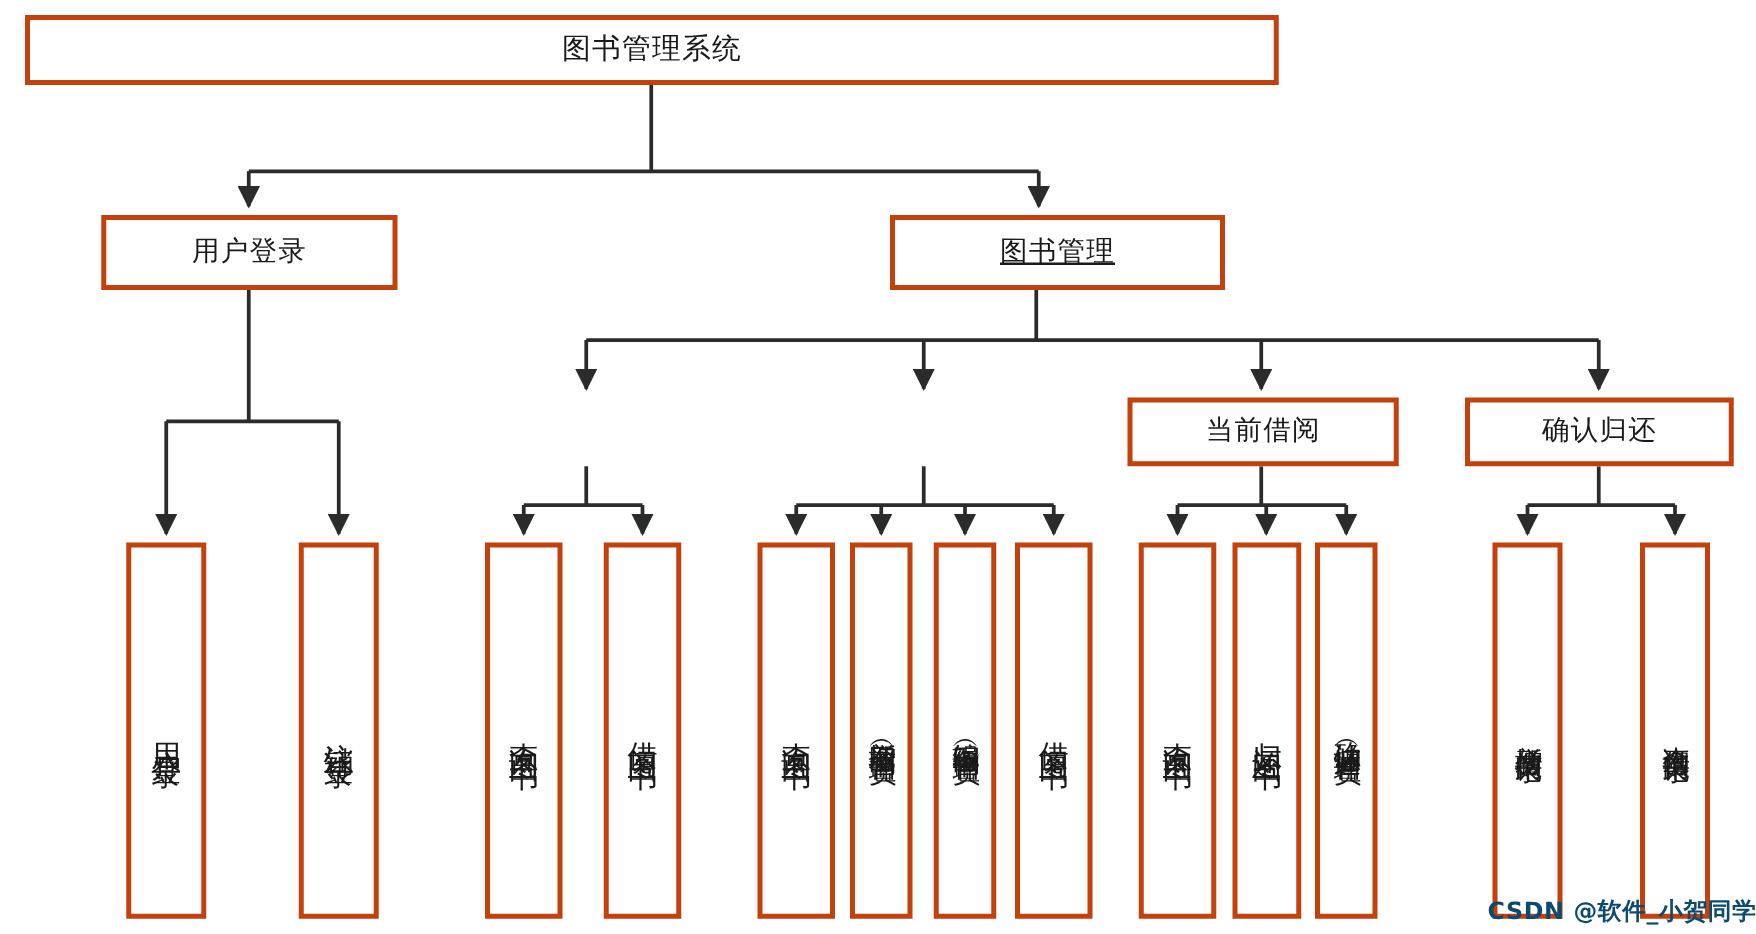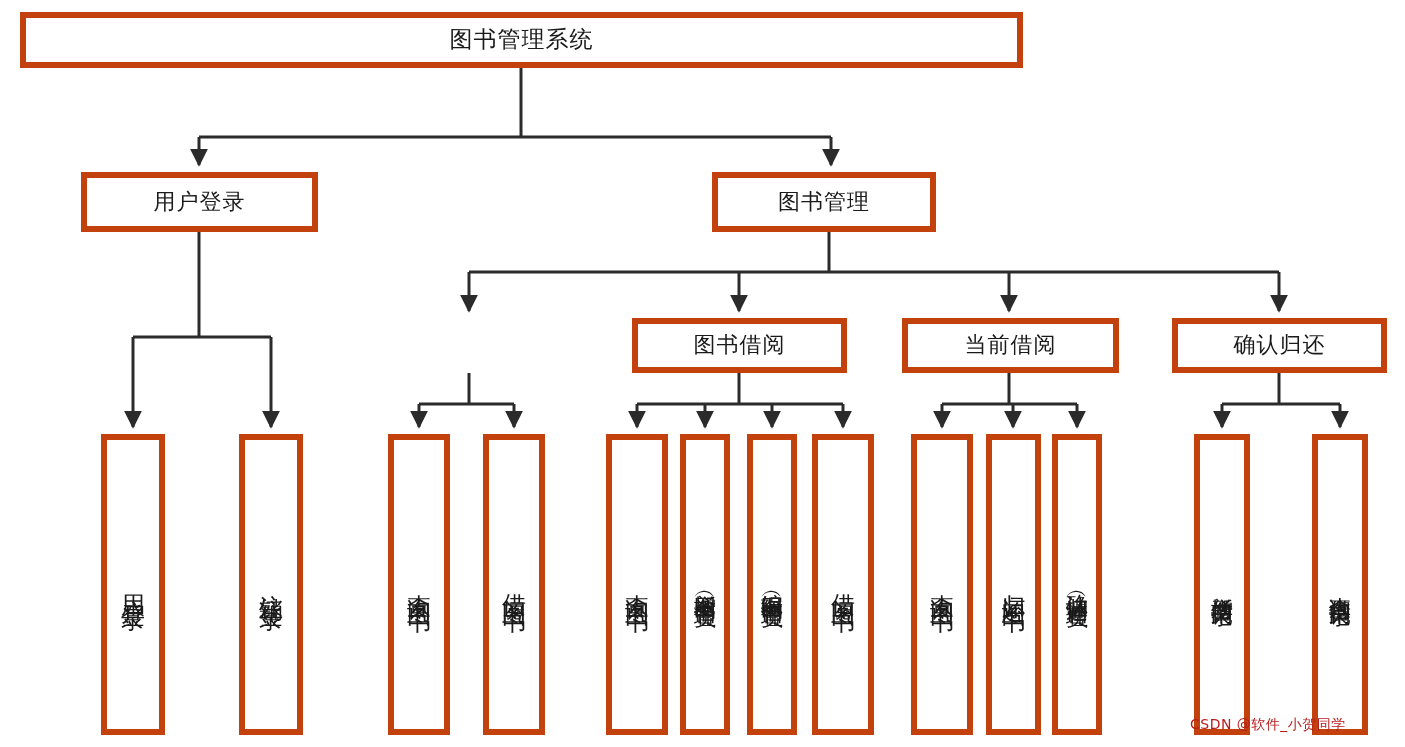--- a/index.html
+++ b/index.html
@@ -23,21 +23,21 @@
     left: 0;
     top: 0;
     width: 1405px;
     height: 747px;
     pointer-events: none;
   }
   .node {
     position: absolute;
     box-sizing: border-box;
     background: #ffffff;
-    border: 6px solid #c2410c;
+    border: 4px solid #c2410c;
     display: flex;
     align-items: center;
     justify-content: center;
     color: #1a1a1a;
   }
   .node .label {
     display: block;
     text-align: center;
     line-height: 1.12;
   }
@@ -63,24 +63,25 @@
     letter-spacing: 5px;
     white-space: nowrap;
     max-height: 100%;
   }
   .node.v.tight .label {
     font-size: 22px;
     letter-spacing: 2px;
   }
   .watermark {
     position: absolute;
-    font-size: 14px;
-    color: #b91c1c;
+    font-size: 19px;
+    color: #0c4a6e;
     white-space: nowrap;
     letter-spacing: 0.5px;
+    font-weight: bold;
   }
 </style>
 </head>
 <body>
 
 <div id="canvas">
 
   <svg id="wires" viewBox="0 0 1405 747" xmlns="http://www.w3.org/2000/svg">
     <defs>
       <marker id="arrow" viewBox="0 0 10 10" refX="9" refY="5" markerWidth="6" markerHeight="6" orient="auto-start-reverse">
@@ -131,27 +132,24 @@
     </g>
   </svg>
 
   <div class="node h root" style="left: 20px; top: 12px; width: 1003px; height: 56px;">
     <span class="label">图书管理系统</span>
   </div>
 
   <div class="node h" style="left: 81px; top: 172px; width: 237px; height: 60px;">
     <span class="label">用户登录</span>
   </div>
-  <div class="node h" style="left: 712px; top: 172px; width: 224px; height: 60px;">
+  <div class="node h" style="left: 712px; top: 172px; width: 268px; height: 60px; text-decoration: underline;">
     <span class="label">图书管理</span>
   </div>
 
-  <div class="node h" style="left: 632px; top: 318px; width: 215px; height: 55px;">
-    <span class="label">图书借阅</span>
-  </div>
   <div class="node h" style="left: 902px; top: 318px; width: 217px; height: 55px; align-items: center;">
     <span class="label">当前借阅</span>
   </div>
   <div class="node h" style="left: 1172px; top: 318px; width: 215px; height: 55px;">
     <span class="label">确认归还</span>
   </div>
 
   <div class="node v" style="left: 101px; top: 434px; width: 64px; height: 301px;">
     <span class="label">用户登录</span>
   </div>

